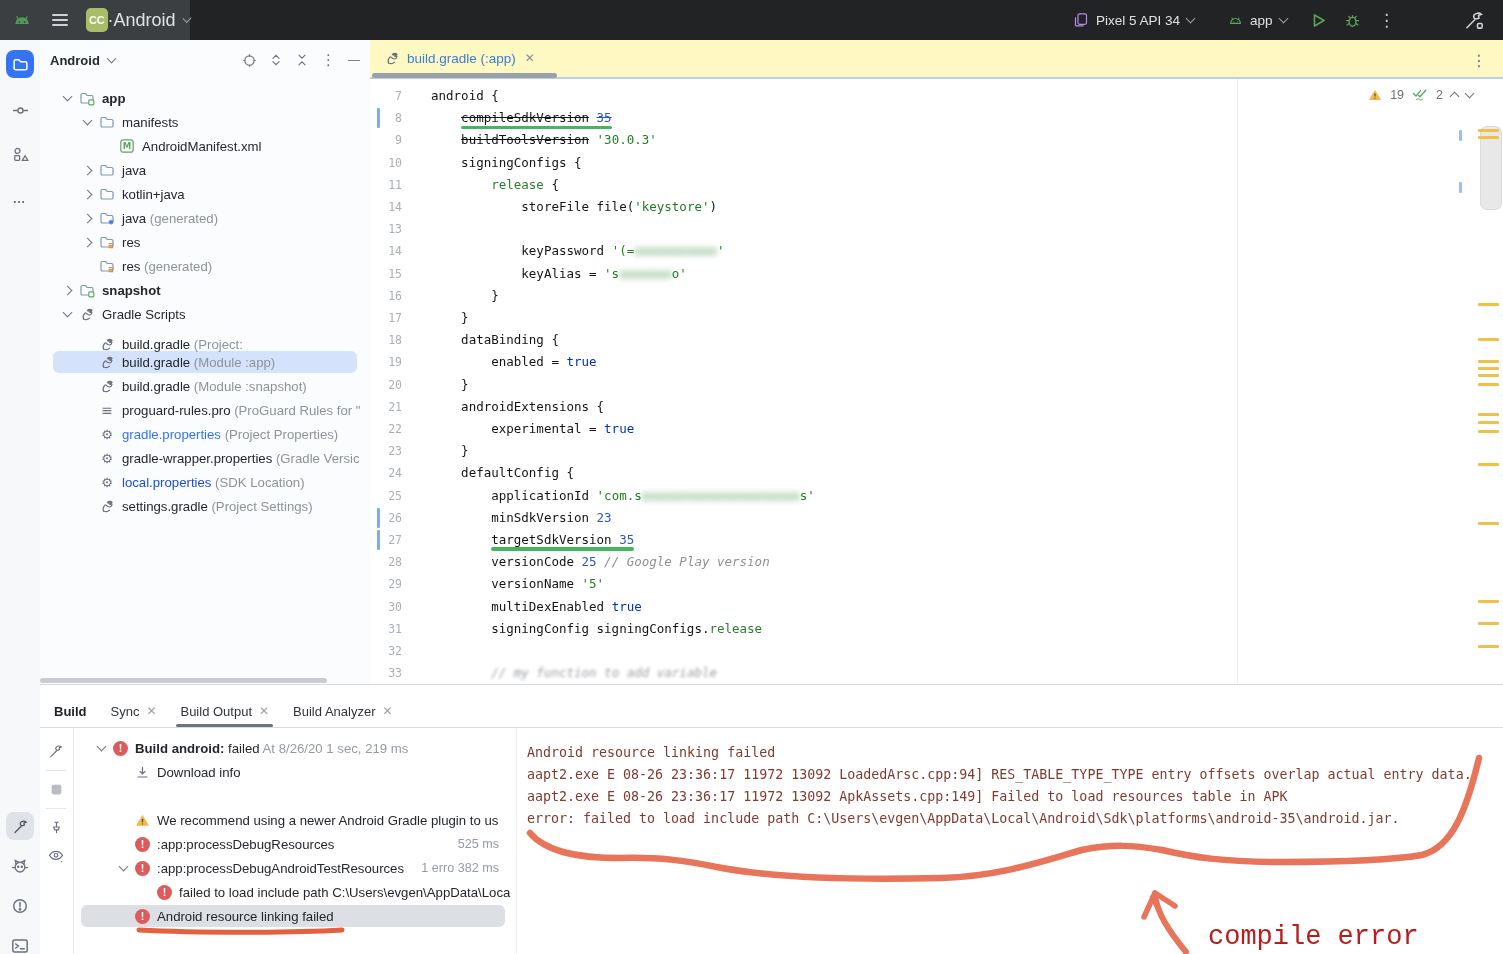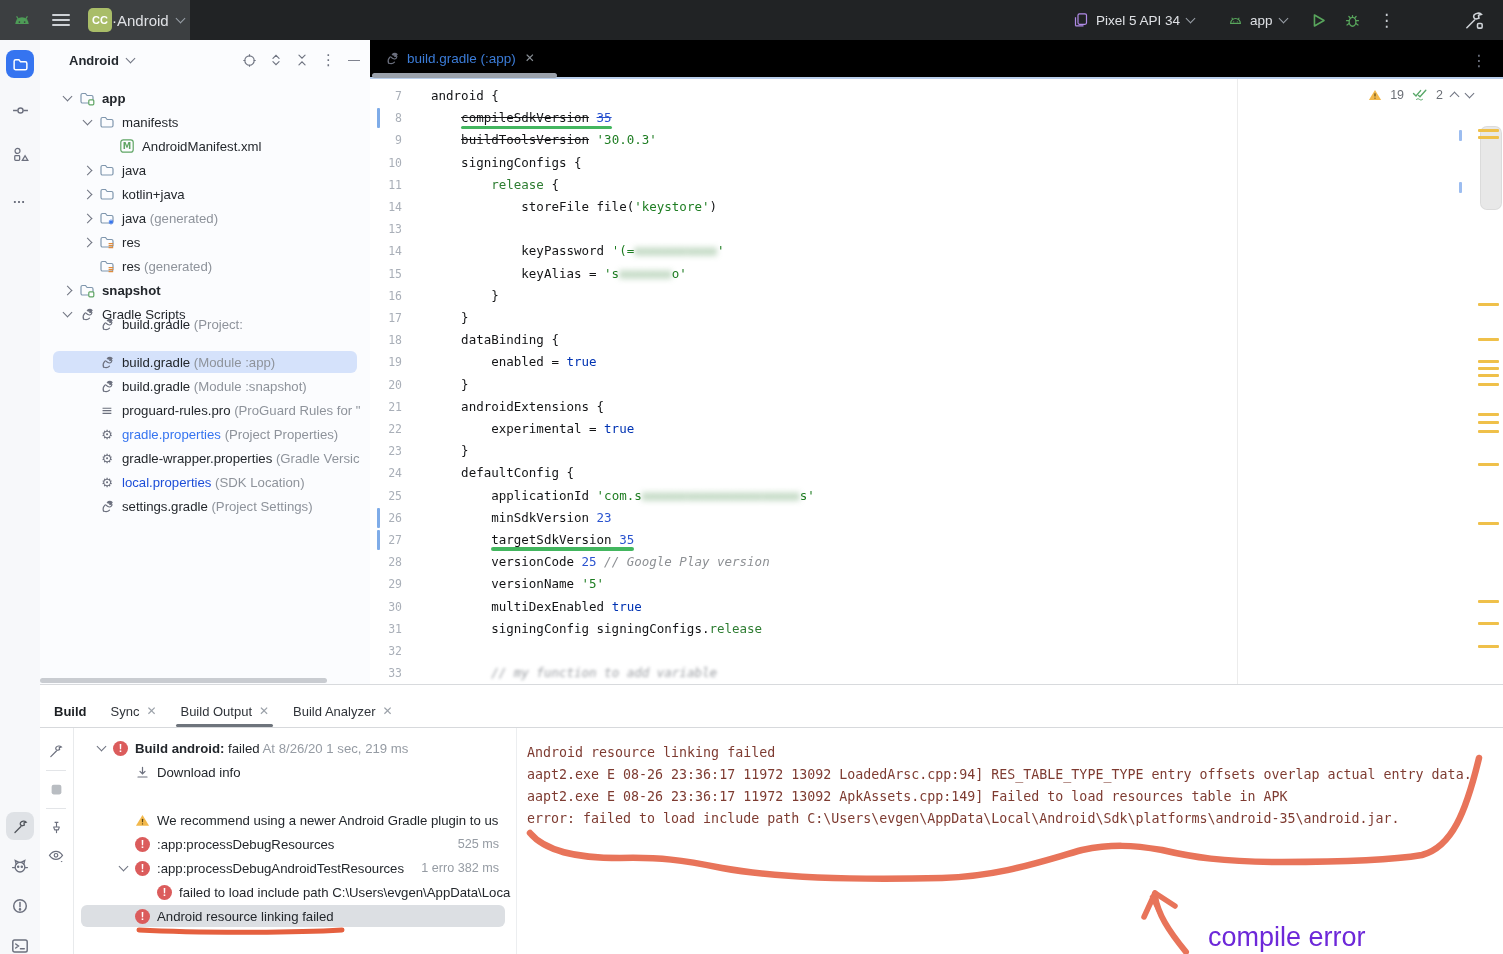--- a/index.html
+++ b/index.html
@@ -8,53 +8,53 @@
   svg{display:block}
   .ico{display:inline-flex;align-items:center;justify-content:center;flex:0 0 auto}
 
   
   .titlebar{position:absolute;left:0;top:0;width:1503px;height:40px;background:#212325}
   .tb-left{position:absolute;left:0;top:0;width:190px;height:40px;background:#3c3f41;display:flex;align-items:center}
   .burger{width:18px;height:12px;display:flex;flex-direction:column;justify-content:space-between;margin-left:20px}
   .burger i{height:2px;background:#ced2d6;border-radius:1px}
   .ccbadge{width:24px;height:24px;margin-left:18px;border-radius:5px;background:#a9bd68;color:#fff;
            font-weight:bold;font-size:11px;display:flex;align-items:center;justify-content:center}
-  .projname{color:#dfe1e5;font-size:15px;white-space:nowrap}
+  .projname{color:#dfe1e5;font-size:18px;white-space:nowrap}
   .tb-item{position:absolute;top:0;height:40px;display:flex;align-items:center;gap:7px;color:#dfe1e5;font-size:13.5px}
   .chev{display:inline-block;width:6px;height:6px;border-right:1.4px solid #9aa0a8;border-bottom:1.4px solid #9aa0a8;
         transform:rotate(45deg);margin-top:-3px}
   .chev.r{transform:rotate(-45deg);margin-top:0}
   .chev.dark{border-color:#6e7380}
   .kebab{color:#c8ccd1;font-size:17px;font-family:"DejaVu Sans",sans-serif}
 
   
   .strip{position:absolute;left:0;top:40px;width:40px;height:914px;background:#f7f8fa;border-right:1px solid #ebedef}
   .stool{position:absolute;left:6px;width:28px;height:28px;border-radius:8px;display:flex;align-items:center;justify-content:center}
   .stool.active-blue{background:#3574f0}
   .stool.active-gray{background:#dfe2e6}
 
   
   .ppanel{position:absolute;left:40px;top:40px;width:330px;height:644px;background:#fbfcfe;overflow:hidden;border-right:1px solid #e7e9eb}
   .phead{position:absolute;left:0;top:0;right:0;height:40px;display:flex;align-items:center}
-  .ptitle{font-weight:bold;color:#24292f;margin-left:29px;font-size:13px}
+  .ptitle{font-weight:bold;color:#24292f;margin-left:10px;font-size:13px}
   .phead-icons{position:absolute;right:10px;display:flex;gap:12px;align-items:center;color:#6e7380}
   .trow{position:absolute;left:0;right:0;height:24px;display:flex;align-items:center;white-space:nowrap;overflow:hidden}
   .trow .bg{position:absolute;left:13px;right:13px;top:1px;bottom:1px;border-radius:6px}
   .trow.sel .bg{background:#d5e2fb}
   .slot{width:22px;display:flex;align-items:center;justify-content:center;flex:0 0 auto;z-index:1}
   .tlabel{margin-left:6px;z-index:1;font-size:13.2px}
   .tlabel b{font-weight:bold}
   .tsuffix{color:#8e939b}
   .lab-blue{color:#3574f0}
   .lab-brown{color:#1d4ed8}
   .hscroll{position:absolute;left:0px;top:638px;width:287px;height:5px;background:#c9ccd1;border-radius:3px}
 
   
   .editor{position:absolute;left:370px;top:40px;width:1133px;height:644px;background:#fff}
-  .tabbar{position:absolute;left:0;top:0;right:0;height:37px;border-bottom:2px solid #b9cfec;background:#000000}
+  .tabbar{position:absolute;left:0;top:0;right:0;height:37px;border-bottom:2px solid #b9cfec;background:#fef9c3}
   .etab{position:absolute;left:2px;top:0;height:36px;display:flex;align-items:center;gap:7px;padding:0 12px}
   .etab .lbl{color:#3b7cd8;font-size:13.5px}
   .etab .x{color:#8a9097;font-size:12px;margin-left:2px}
   .tabthumb{position:absolute;left:2px;top:33px;width:185px;height:5px;background:#9aa1ab;border-radius:3px}
   .tabkebab{position:absolute;right:16px;top:11px;color:#6e7380;font-size:16px}
   .codearea{position:absolute;left:0;top:39px;right:0;bottom:0;overflow:hidden;background:#fff}
   .mguide{position:absolute;left:867px;top:0;bottom:0;width:1px;background:#ececec}
   .crow{position:absolute;left:0;right:0;height:22.2px;font-family:"DejaVu Sans Mono",monospace;font-size:12.5px;white-space:pre}
   .cnum{position:absolute;left:0;width:32px;text-align:right;color:#a9afb8;font-size:11.5px;line-height:22.2px}
   .cbar{position:absolute;left:7px;top:1px;width:3px;height:20px;background:#7face8;border-radius:1px}
@@ -90,21 +90,21 @@
   .brow .bg{position:absolute;left:8px;right:10px;top:1px;bottom:1px;border-radius:6px}
   .brow.sel .bg{background:#dcdfe3}
   .bslot{width:22px;display:flex;align-items:center;justify-content:center;flex:0 0 auto;z-index:1}
   .btxt{margin-left:6px;z-index:1}
   .btxt b{font-weight:bold}
   .gray{color:#959ba3}
   .rtime{margin-left:auto;padding-right:16px;color:#959ba3;font-size:12.6px;z-index:1}
   .bdivider{position:absolute;left:476px;top:0;bottom:0;width:1px;background:#eceef0}
   .bconsole{position:absolute;left:477px;right:0;top:0;bottom:0;padding:14px 0 0 10px;
             font-family:"DejaVu Sans Mono",monospace;font-size:13.3px;line-height:22px;color:#7e3b31;white-space:pre;overflow:hidden}
-  .annot-text{position:absolute;left:1208px;top:922px;color:#6d28d9;font-size:27px;font-family:Liberation Sans, sans-serif}
+  .annot-text{position:absolute;left:1208px;top:922px;color:#b91c1c;font-size:27px;font-family:Liberation Mono, monospace}
   .overlay{position:absolute;left:0;top:0;width:1503px;height:954px;pointer-events:none}
 
   .errico{width:15px;height:15px;border-radius:50%;background:#db5c5c;color:#fff;font-weight:bold;
           font-size:10.5px;display:flex;align-items:center;justify-content:center}
 </style>
 </head>
 <body>
 
 <div class="stage">
 
@@ -366,21 +366,21 @@
           </span>
           <span class="ico slot" style="width:18px">
             <svg width="16" height="16" viewBox="0 0 16 16" fill="none" stroke="#6c707e" stroke-width="1.2" stroke-linecap="round">
               <path d="M13.1 4.3a3.3 3.3 0 0 0-4.7 0l.8.8a2.2 2.2 0 0 1 3.1 3.1c-1.5 1.5-3.7.4-5.2-1.1-.3-.3-.9-.3-1.2 0-1.5 1.5-2.2 3.7-1.4 5.9"></path>
               <path d="M4.5 13c2.5 1 4.6.6 6-.8"></path>
               <circle cx="11.2" cy="6" r=".55" fill="#6c707e"></circle>
             </svg>
           </span>
           <span class="tlabel"><span class="">Gradle Scripts</span><span class="tsuffix"></span></span>
         </div>
-        <div class="trow" style="top: 272px; padding-left: 36px;">
+        <div class="trow" style="top: 292px; padding-left: 36px;">
           <span class="bg"></span>
           <span class="slot"></span>
           <span class="ico slot" style="width:18px">
             <svg width="16" height="16" viewBox="0 0 16 16" fill="none" stroke="#6c707e" stroke-width="1.2" stroke-linecap="round">
               <path d="M13.1 4.3a3.3 3.3 0 0 0-4.7 0l.8.8a2.2 2.2 0 0 1 3.1 3.1c-1.5 1.5-3.7.4-5.2-1.1-.3-.3-.9-.3-1.2 0-1.5 1.5-2.2 3.7-1.4 5.9"></path>
               <path d="M4.5 13c2.5 1 4.6.6 6-.8"></path>
               <circle cx="11.2" cy="6" r=".55" fill="#6c707e"></circle>
             </svg>
           </span>
           <span class="tlabel"><span class="">build.gradle</span><span class="tsuffix"> (Project:</span></span>

